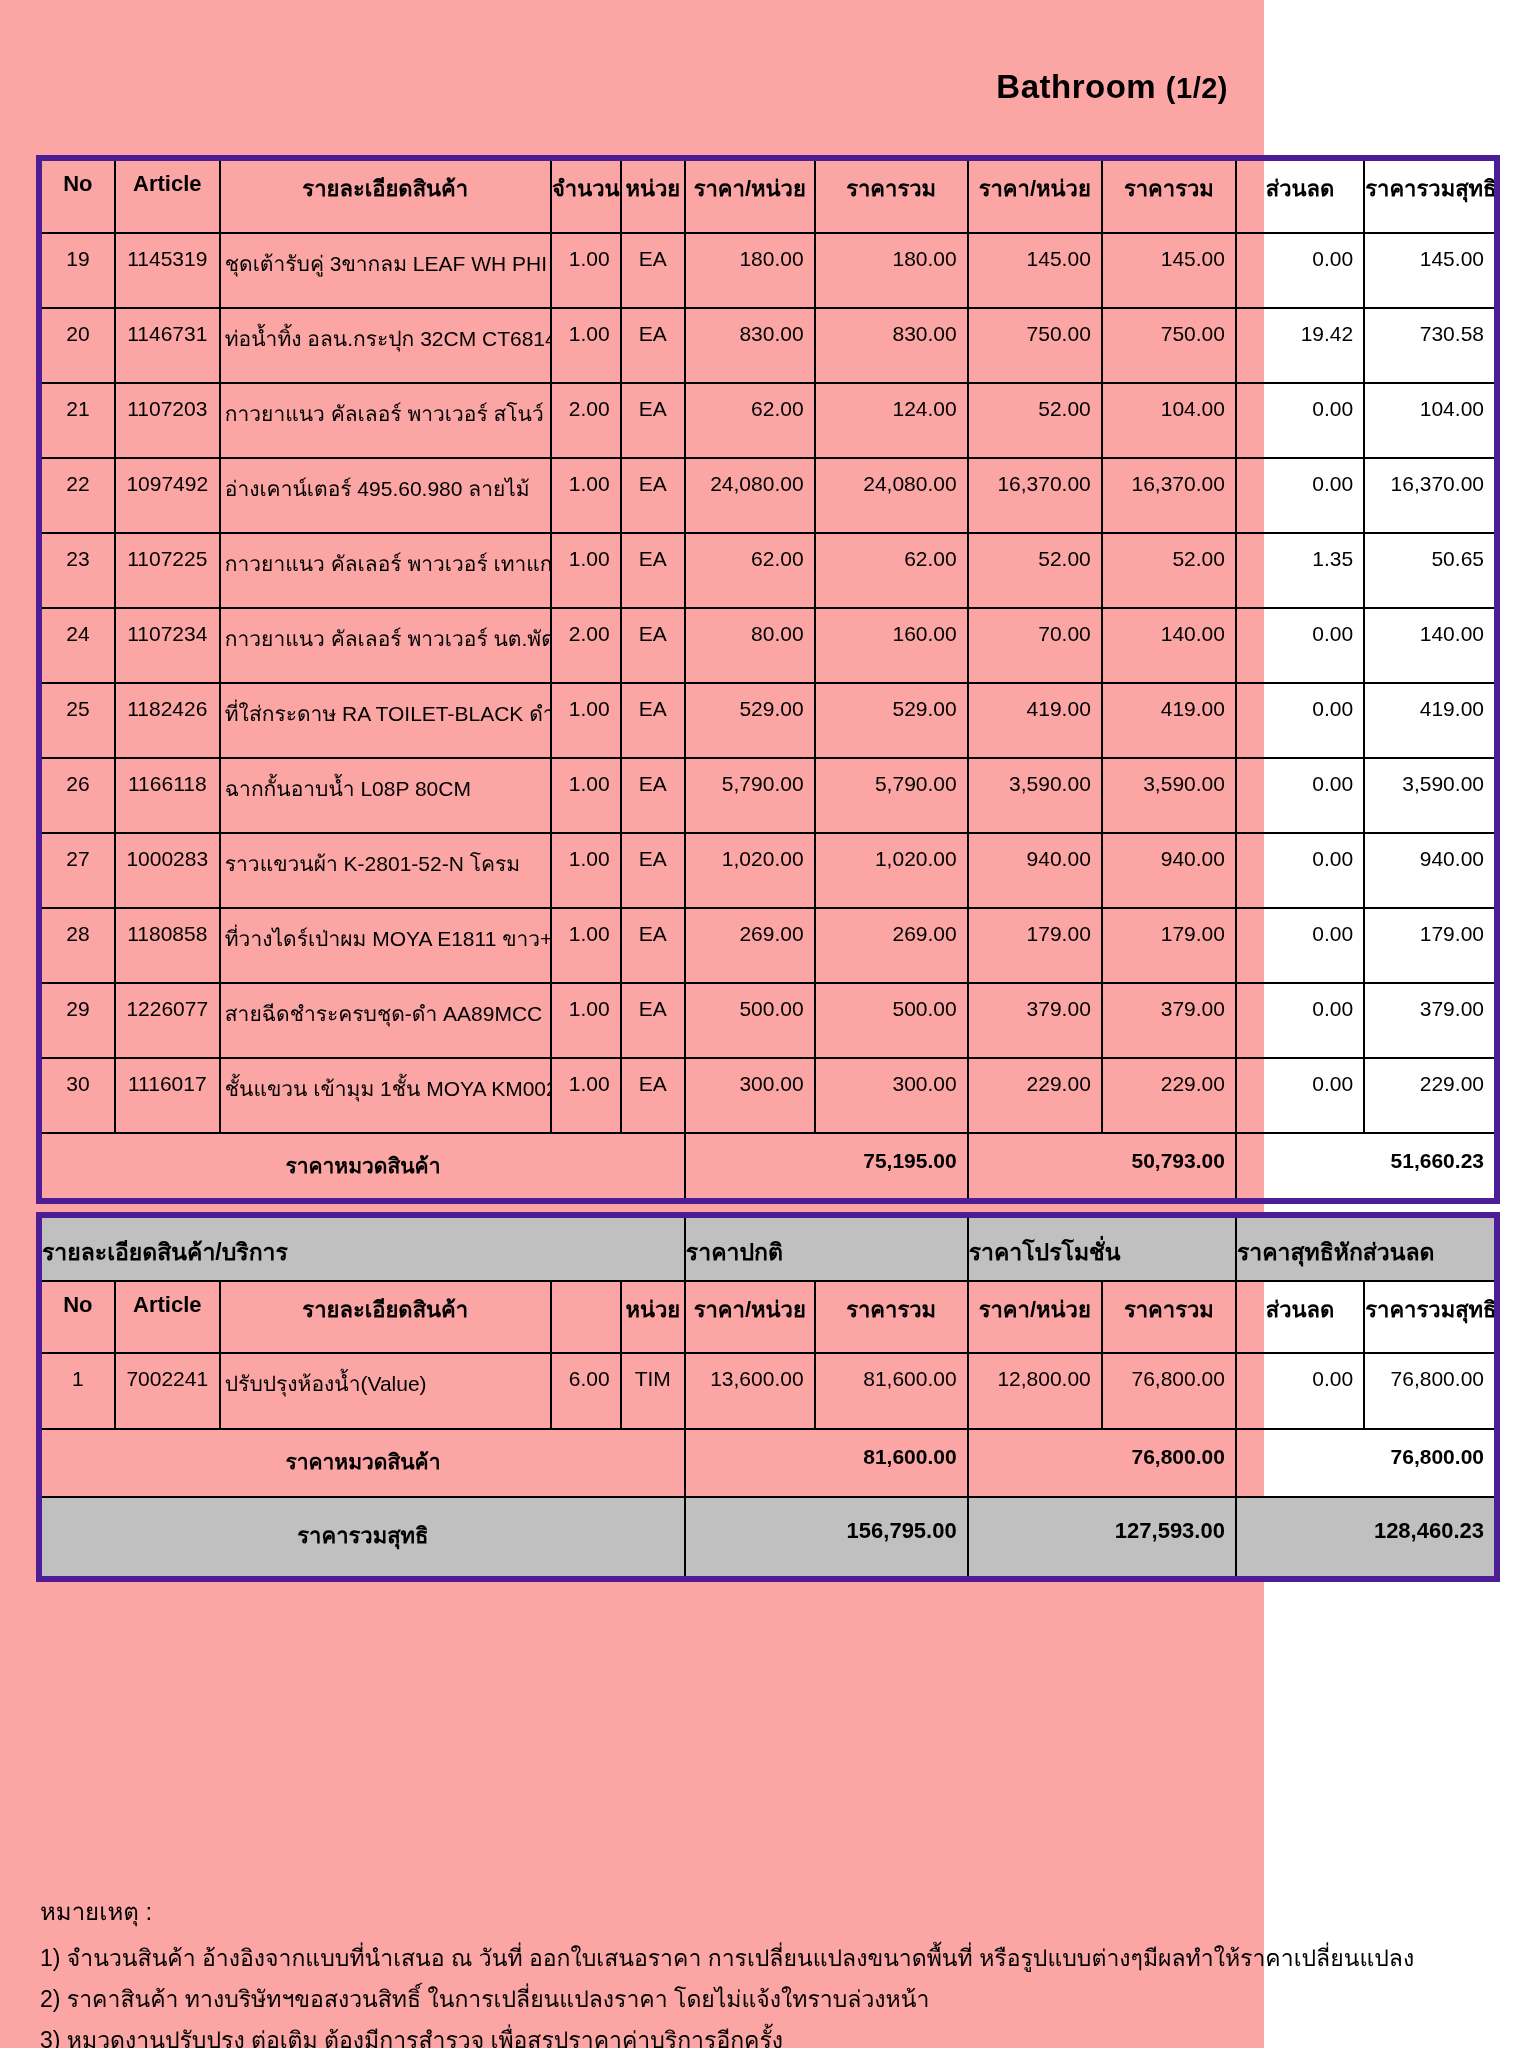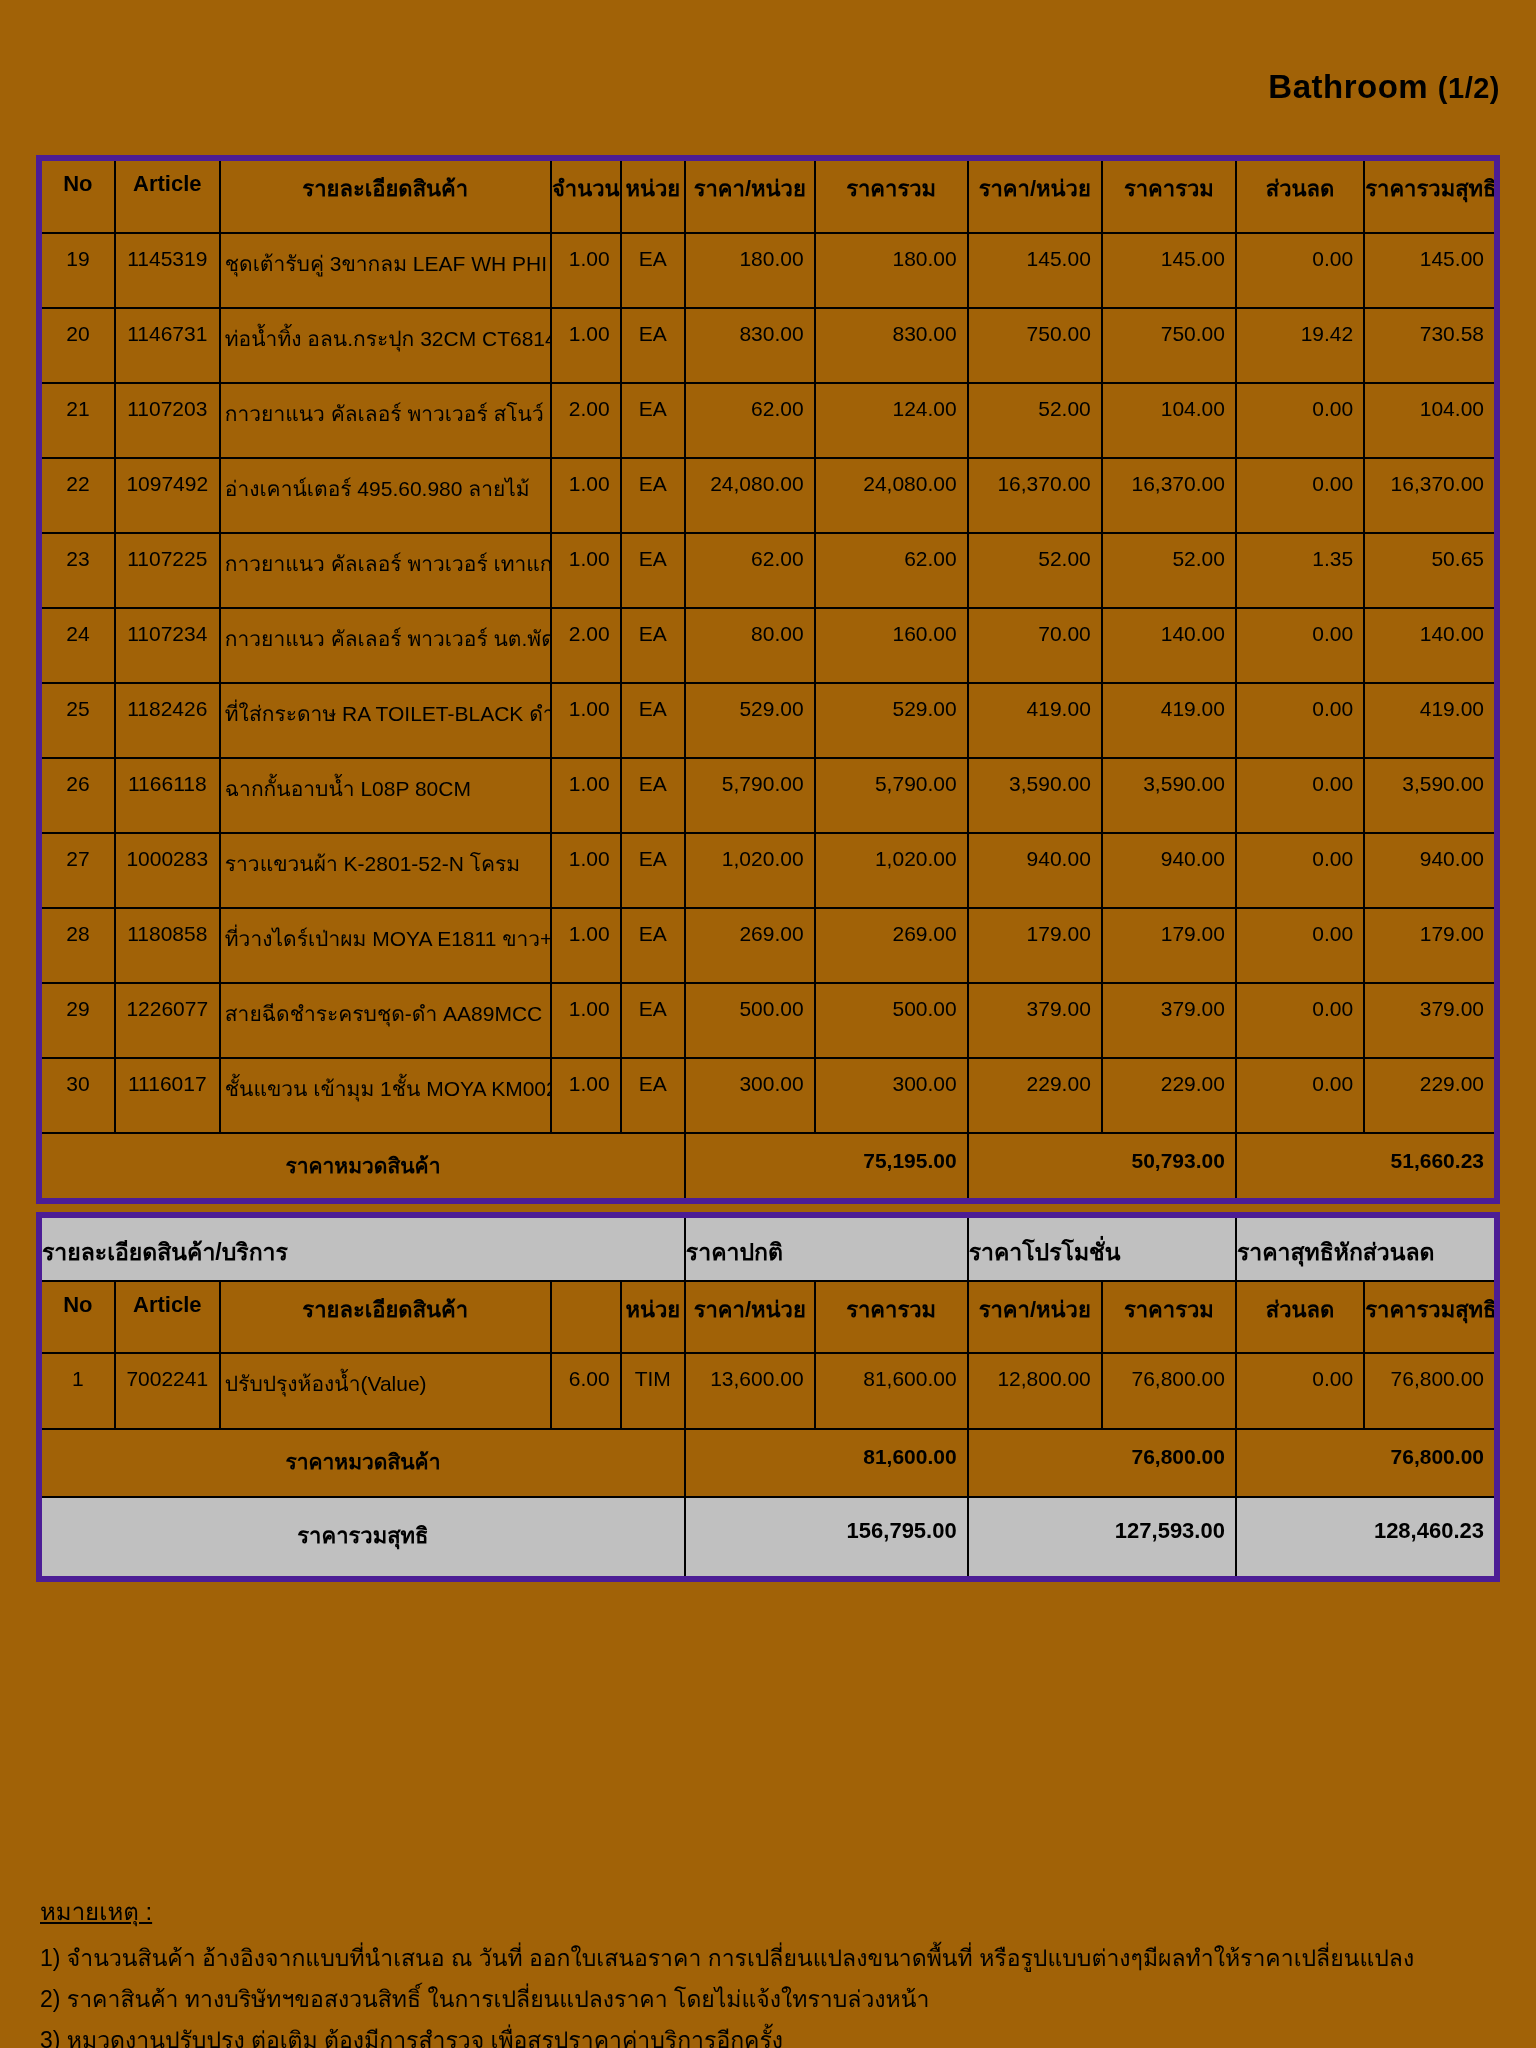--- a/index.html
+++ b/index.html
@@ -1,17 +1,17 @@
 <!DOCTYPE html>
 <html style="--band-gray: #c0c0c0;"><head>
 <meta charset="utf-8">
 <style>
   html,body{margin:0;padding:0;background:#ffffff;}
   *{box-sizing:border-box;}
-  .page{position:relative;width:1536px;height:2048px;background:#a16207;
+  .page{position:relative;width:1264px;height:2048px;background:#fca5a5;
         font-family:"Liberation Sans","DejaVu Sans",sans-serif;color:#000;}
   .title{position:absolute;top:68px;right:36px;font-weight:bold;font-size:33px;letter-spacing:.5px;}
   .title .pg{font-size:29px;}
   .content{position:absolute;top:155px;left:36px;width:1464px;}
   table{border-collapse:collapse;width:100%;table-layout:fixed;border:6px solid #4c1d95;}
   th,td{border:2px solid #000;font-size:21px;vertical-align:top;overflow:hidden;
         white-space:nowrap;padding:0;}
   tr.hdr th{font-weight:bold;font-size:22px;height:75px;padding-top:10px;text-align:center;}
   tr.item td{height:75px;padding-top:13px;}
   tr.totals td{height:68px;padding-top:15px;font-weight:bold;}
@@ -19,21 +19,21 @@
              background:var(--band-gray,#c0c0c0);}
   .sec2{margin-top:8px;}
   .sec2 tr.hdr th{height:72px;}
   .sec2 tr.item td{height:76px;}
   tr.grand td{height:82px;padding-top:20px;font-weight:bold;font-size:22px;
               background:var(--band-gray,#c0c0c0);}
   .c{text-align:center;}
   .l{text-align:left;padding-left:4px;padding-right:4px;}
   .r{text-align:right;padding-right:10px;}
   .notes{position:absolute;left:40px;top:1892px;width:1456px;font-size:23px;}
-  .notes .hd{font-size:24px;text-decoration:underline;margin-bottom:14px;}
+  .notes .hd{font-size:24px;margin-bottom:14px;}
   .note{margin-bottom:14px;line-height:27px;}
 </style>
 </head>
 <body>
 
 <div class="page">
 
   <div class="title"><span>Bathroom</span> <span class="pg">(1/2)</span></div>
 
   <div class="content">

